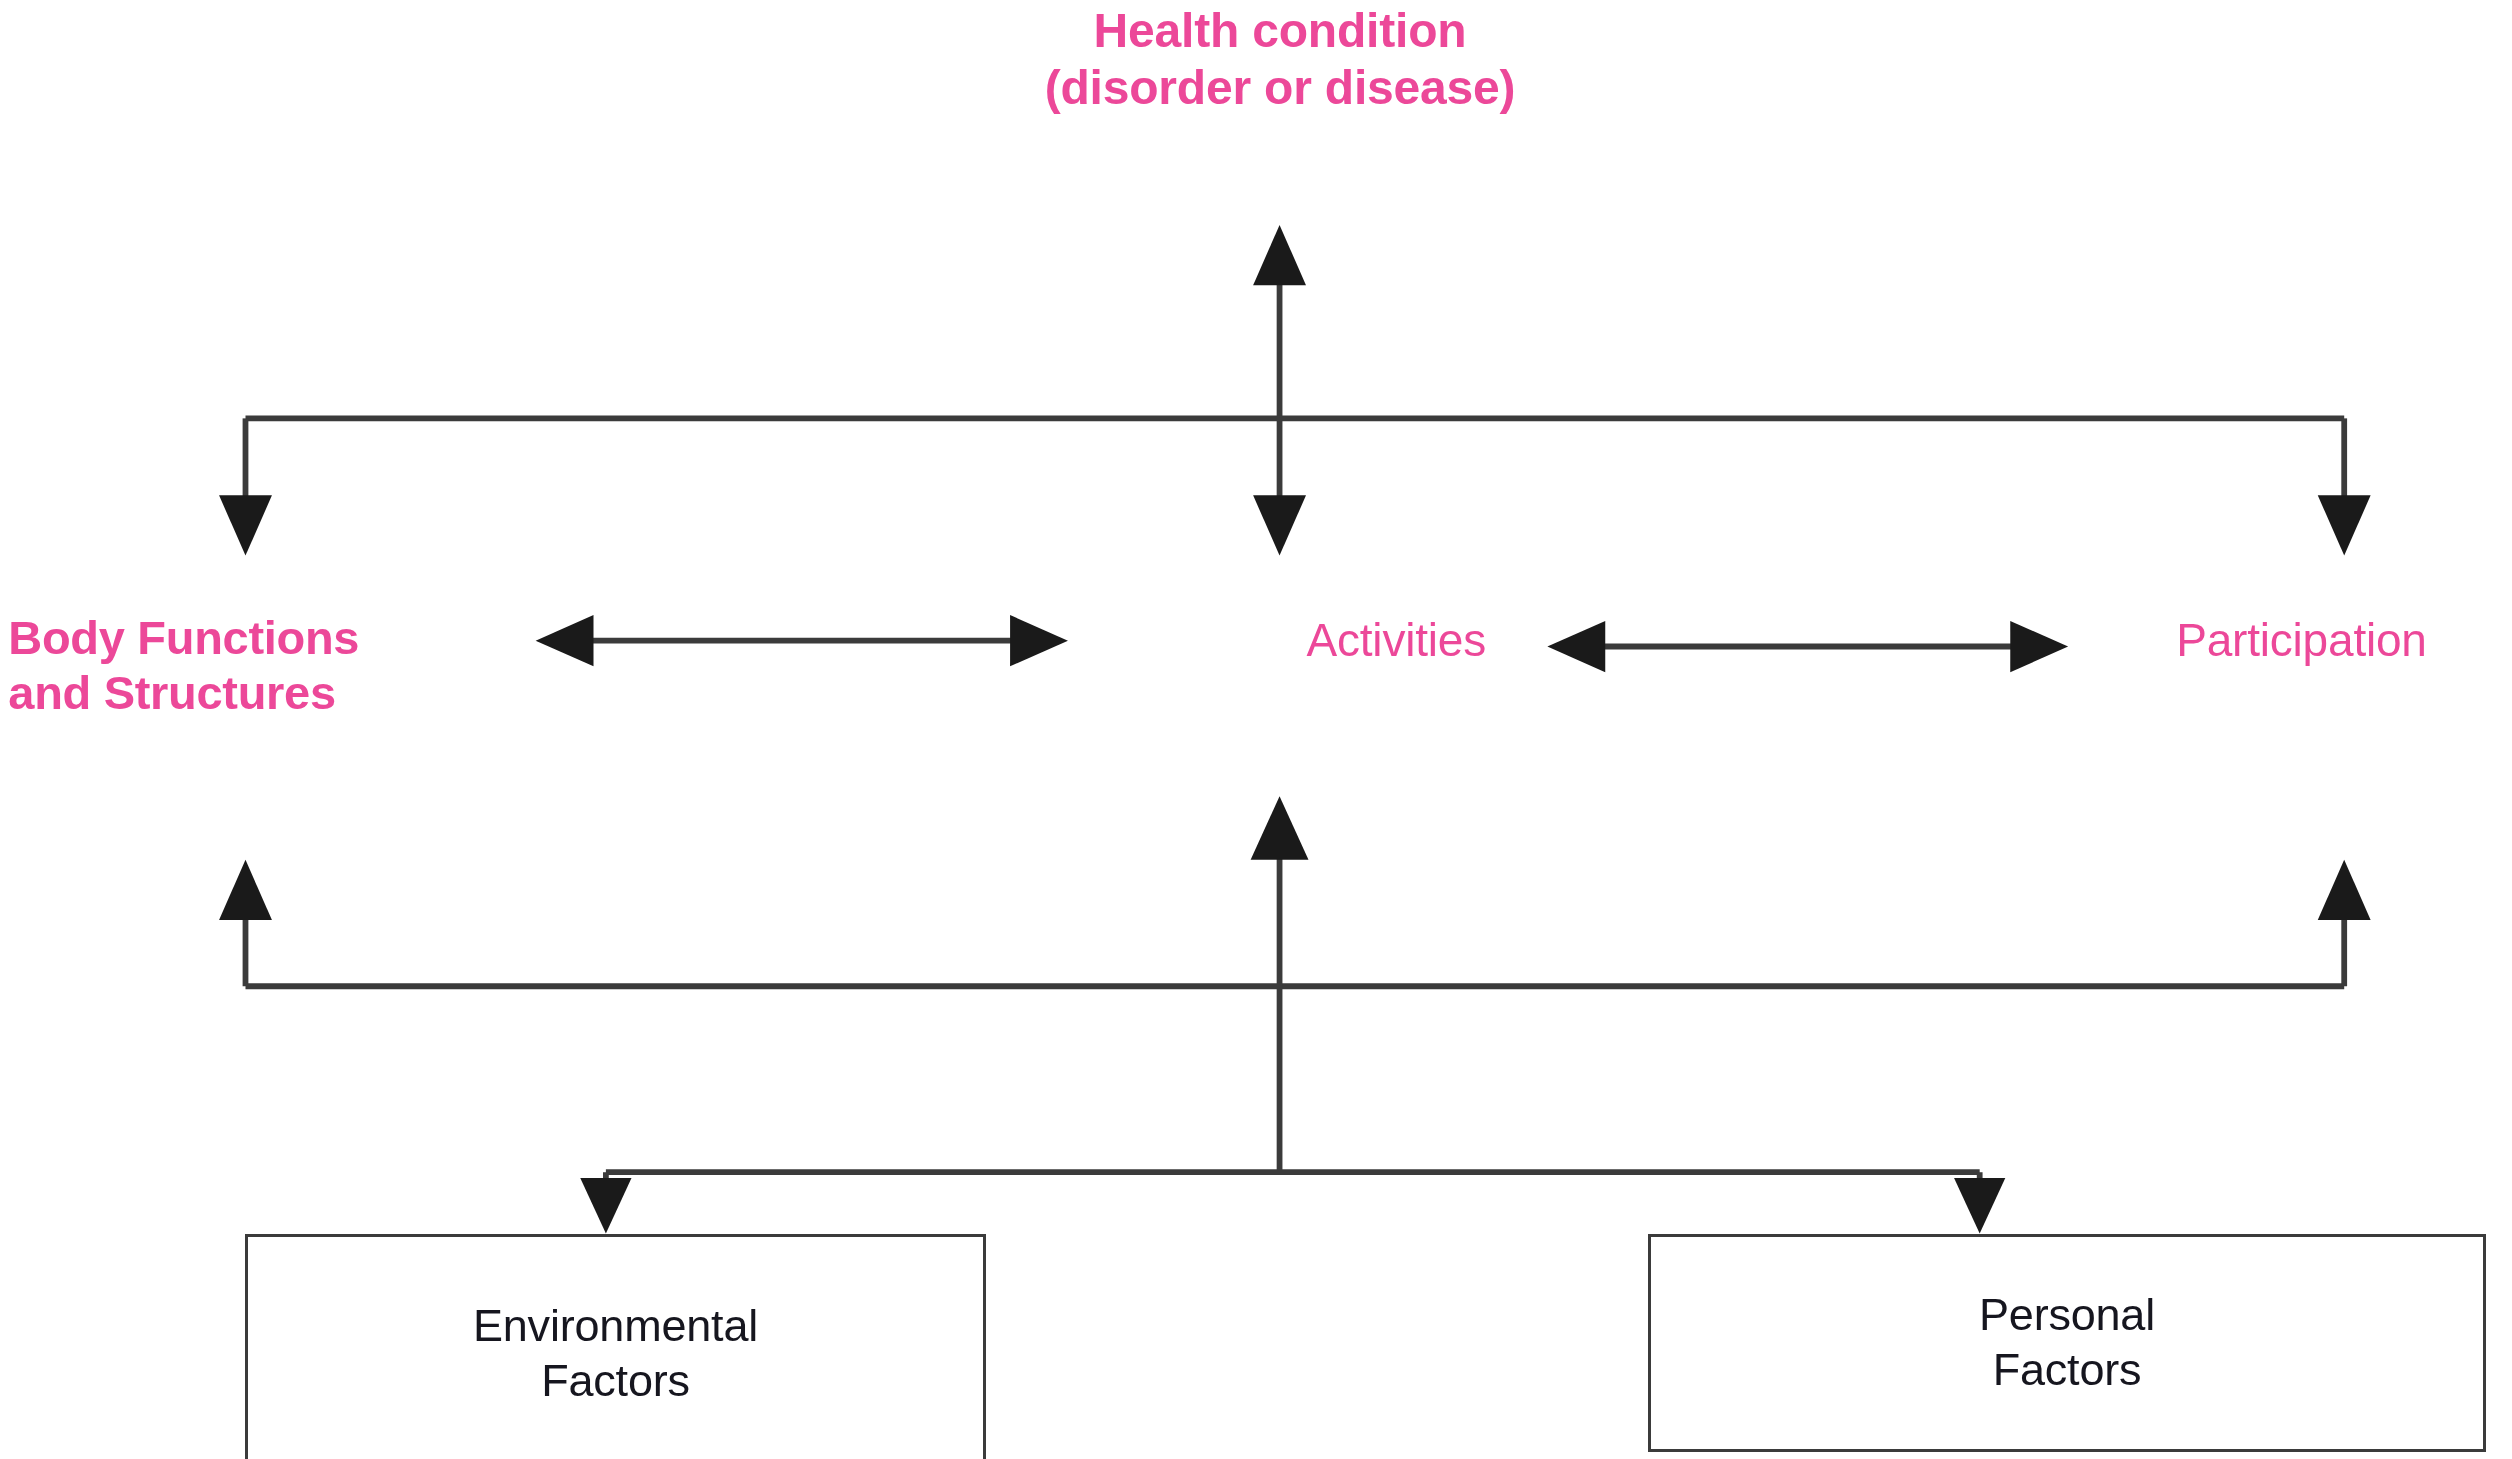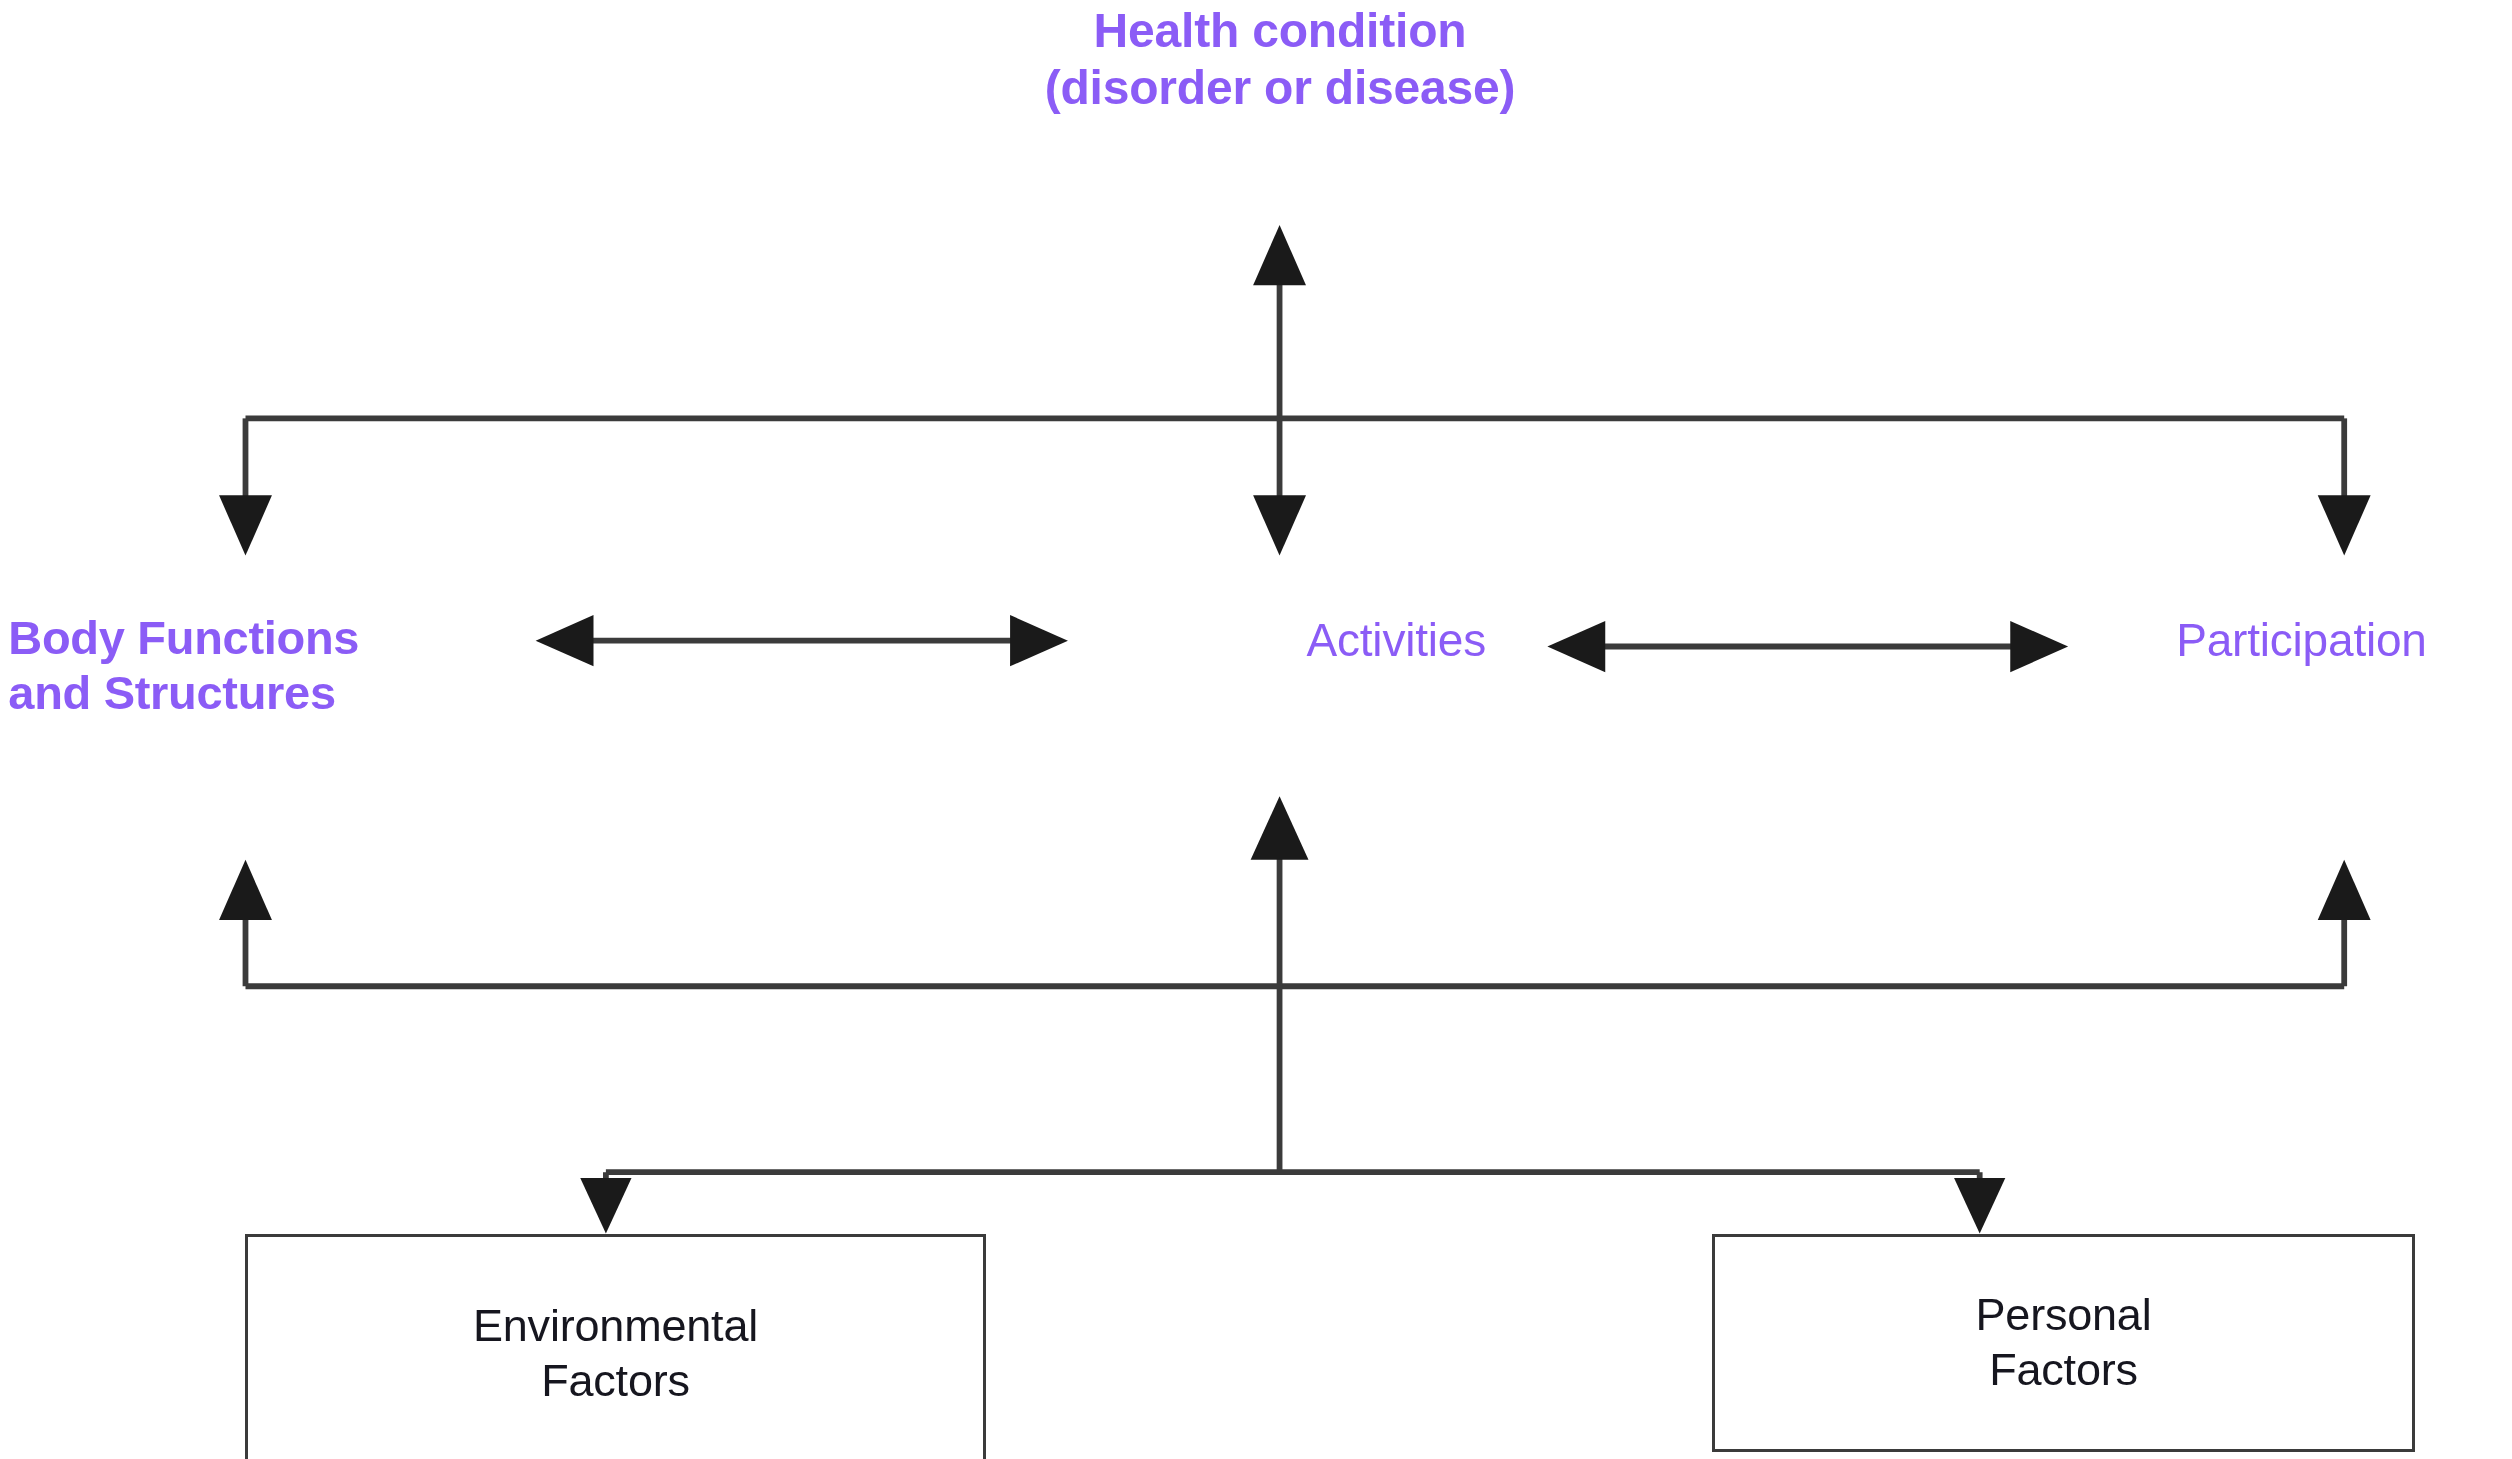--- a/index.html
+++ b/index.html
@@ -20,21 +20,21 @@
   }
   #diagram-svg {
     position: absolute;
     left: 0;
     top: 0;
     width: 2512px;
     height: 1460px;
   }
   .node-label {
     position: absolute;
-    color: #8b5cf6;
+    color: #ec4899;
     line-height: 1.18;
     white-space: pre-line;
     font-family: "Liberation Sans", sans-serif;
   }
 
   
   #health-condition-label {
     left: 760px;
     top: 3.3px;
     width: 1040px;
@@ -83,23 +83,23 @@
     align-items: center;
     justify-content: center;
   }
   #environmental-factors-box {
     left: 245px;
     top: 1234px;
     width: 741px;
     height: 240px;
   }
   #personal-factors-box {
-    left: 1712px;
+    left: 1648px;
     top: 1234px;
-    width: 703px;
+    width: 838px;
     height: 218px;
   }
   .factor-box-label {
     color: #16161f;
     font-size: 45px;
     font-weight: normal;
     text-align: center;
     line-height: 1.22;
     white-space: pre-line;
     letter-spacing: -0.2px;

